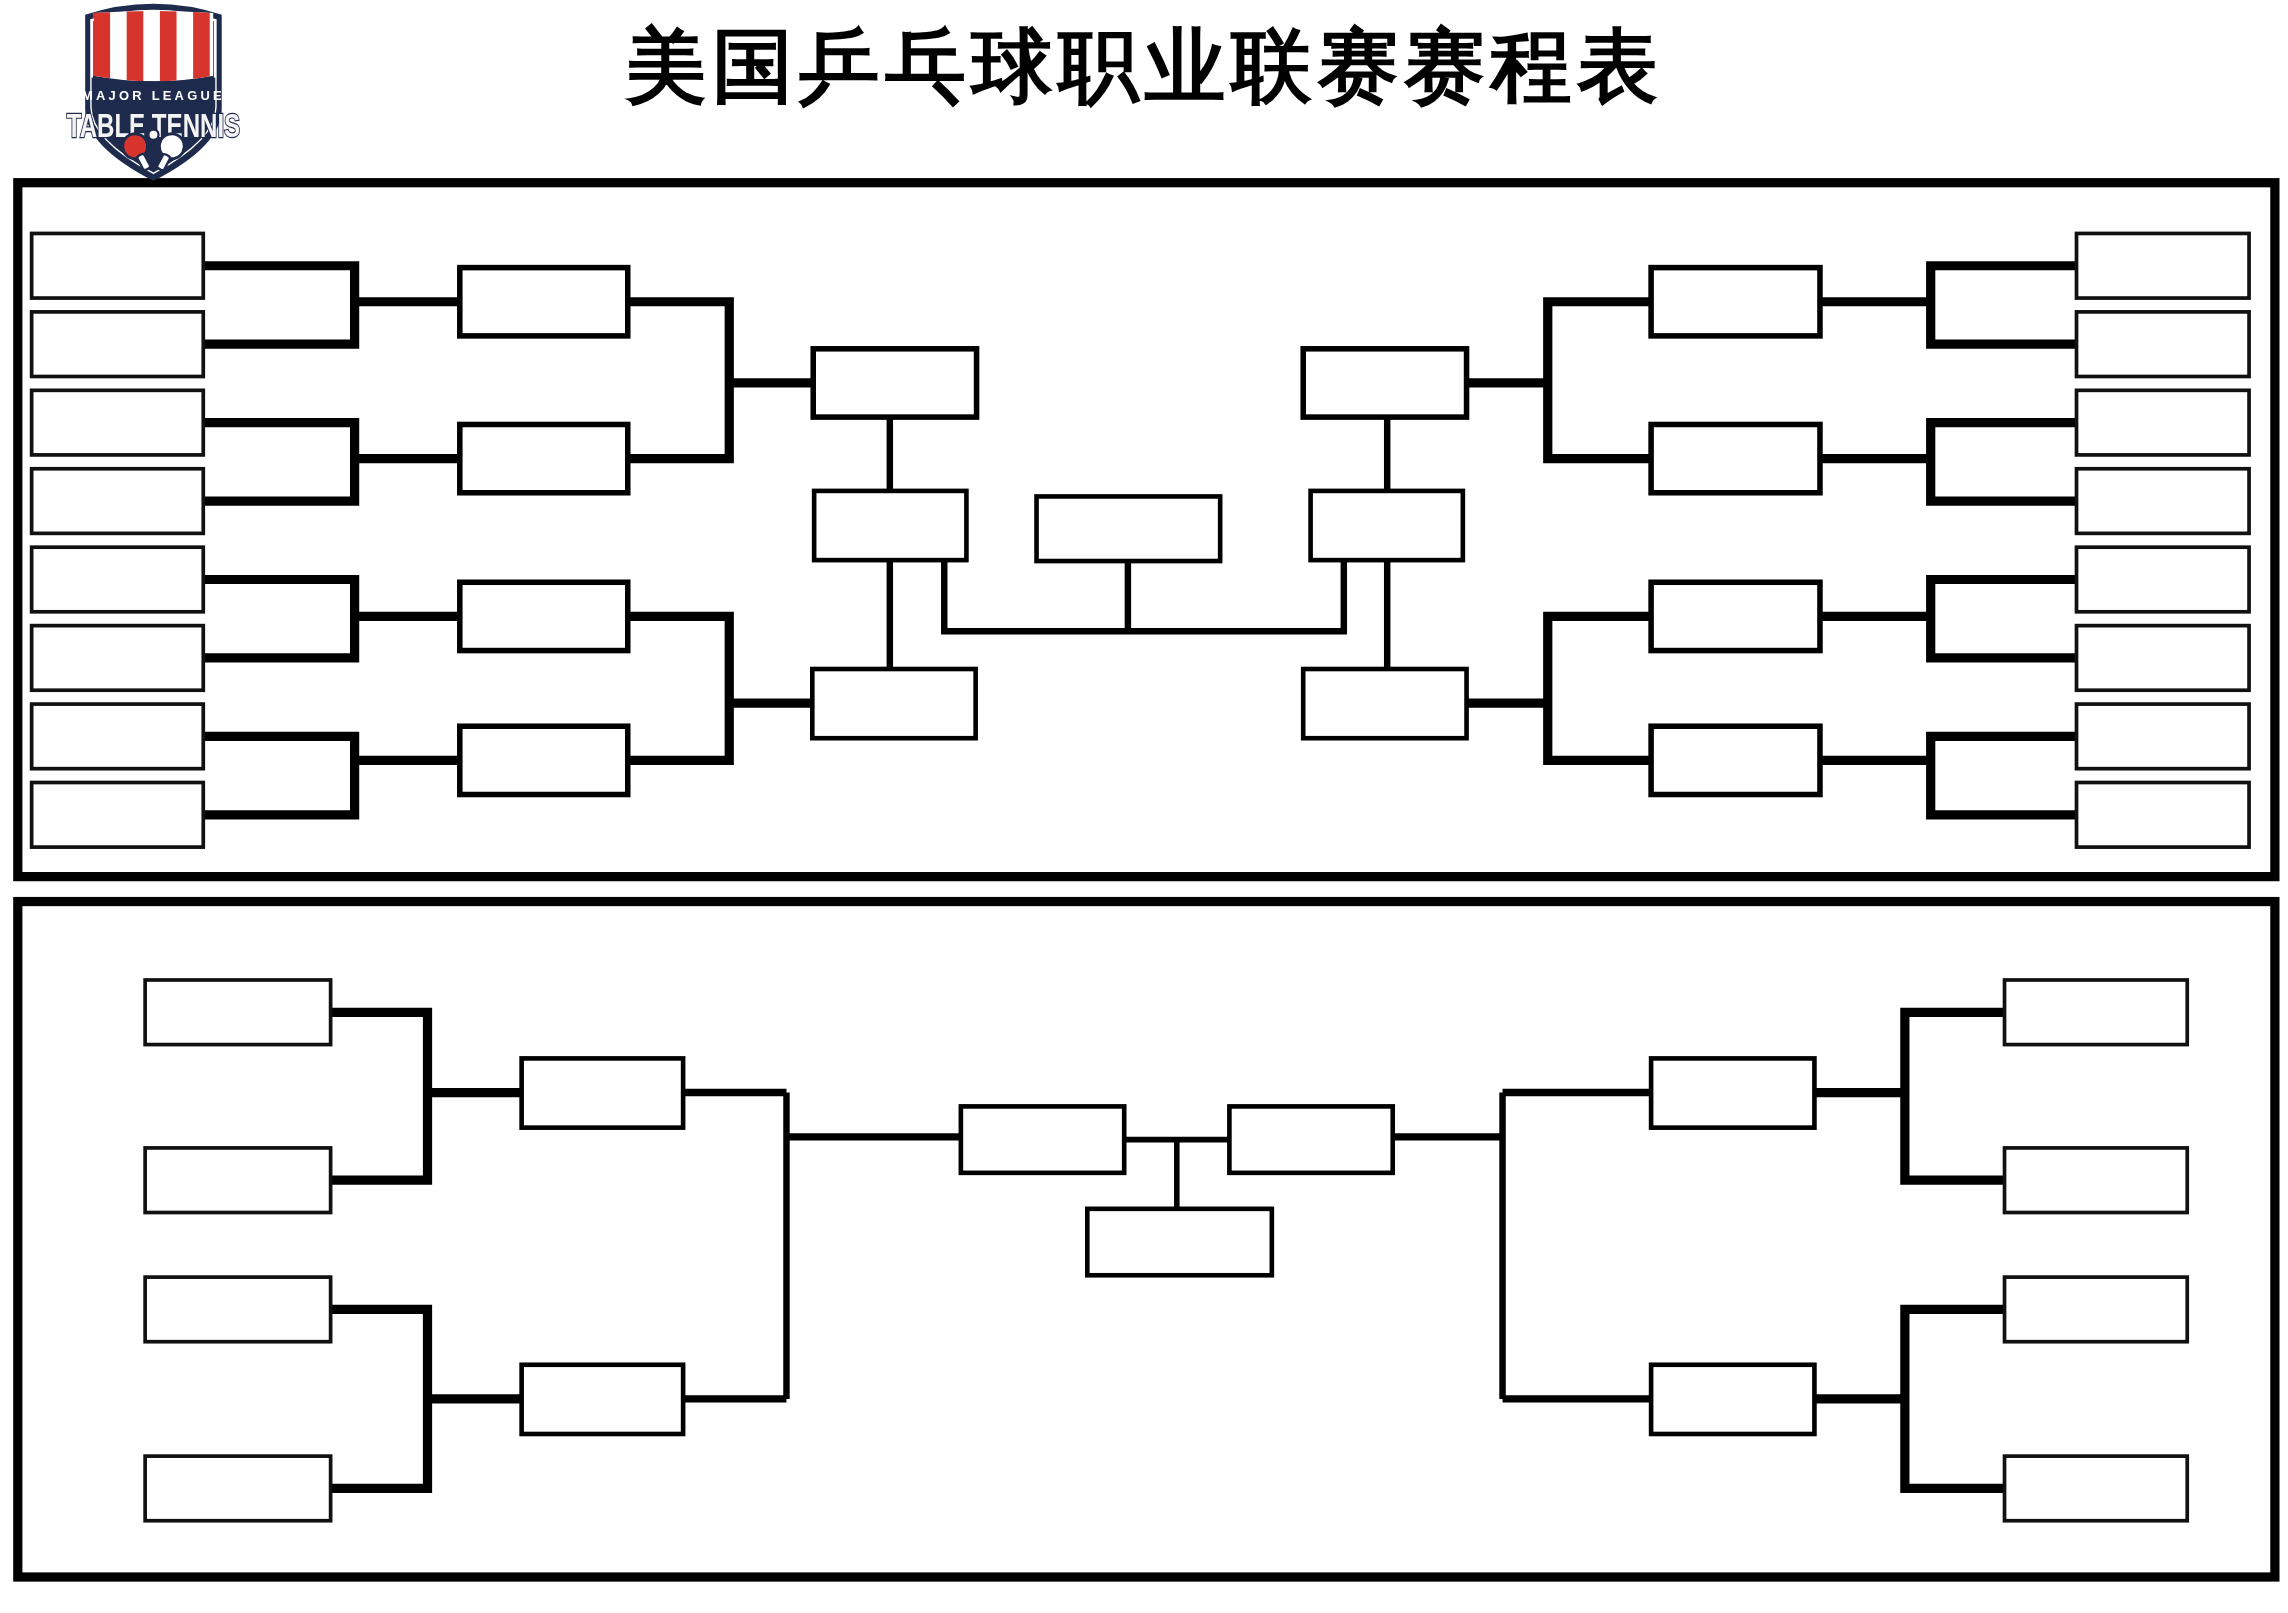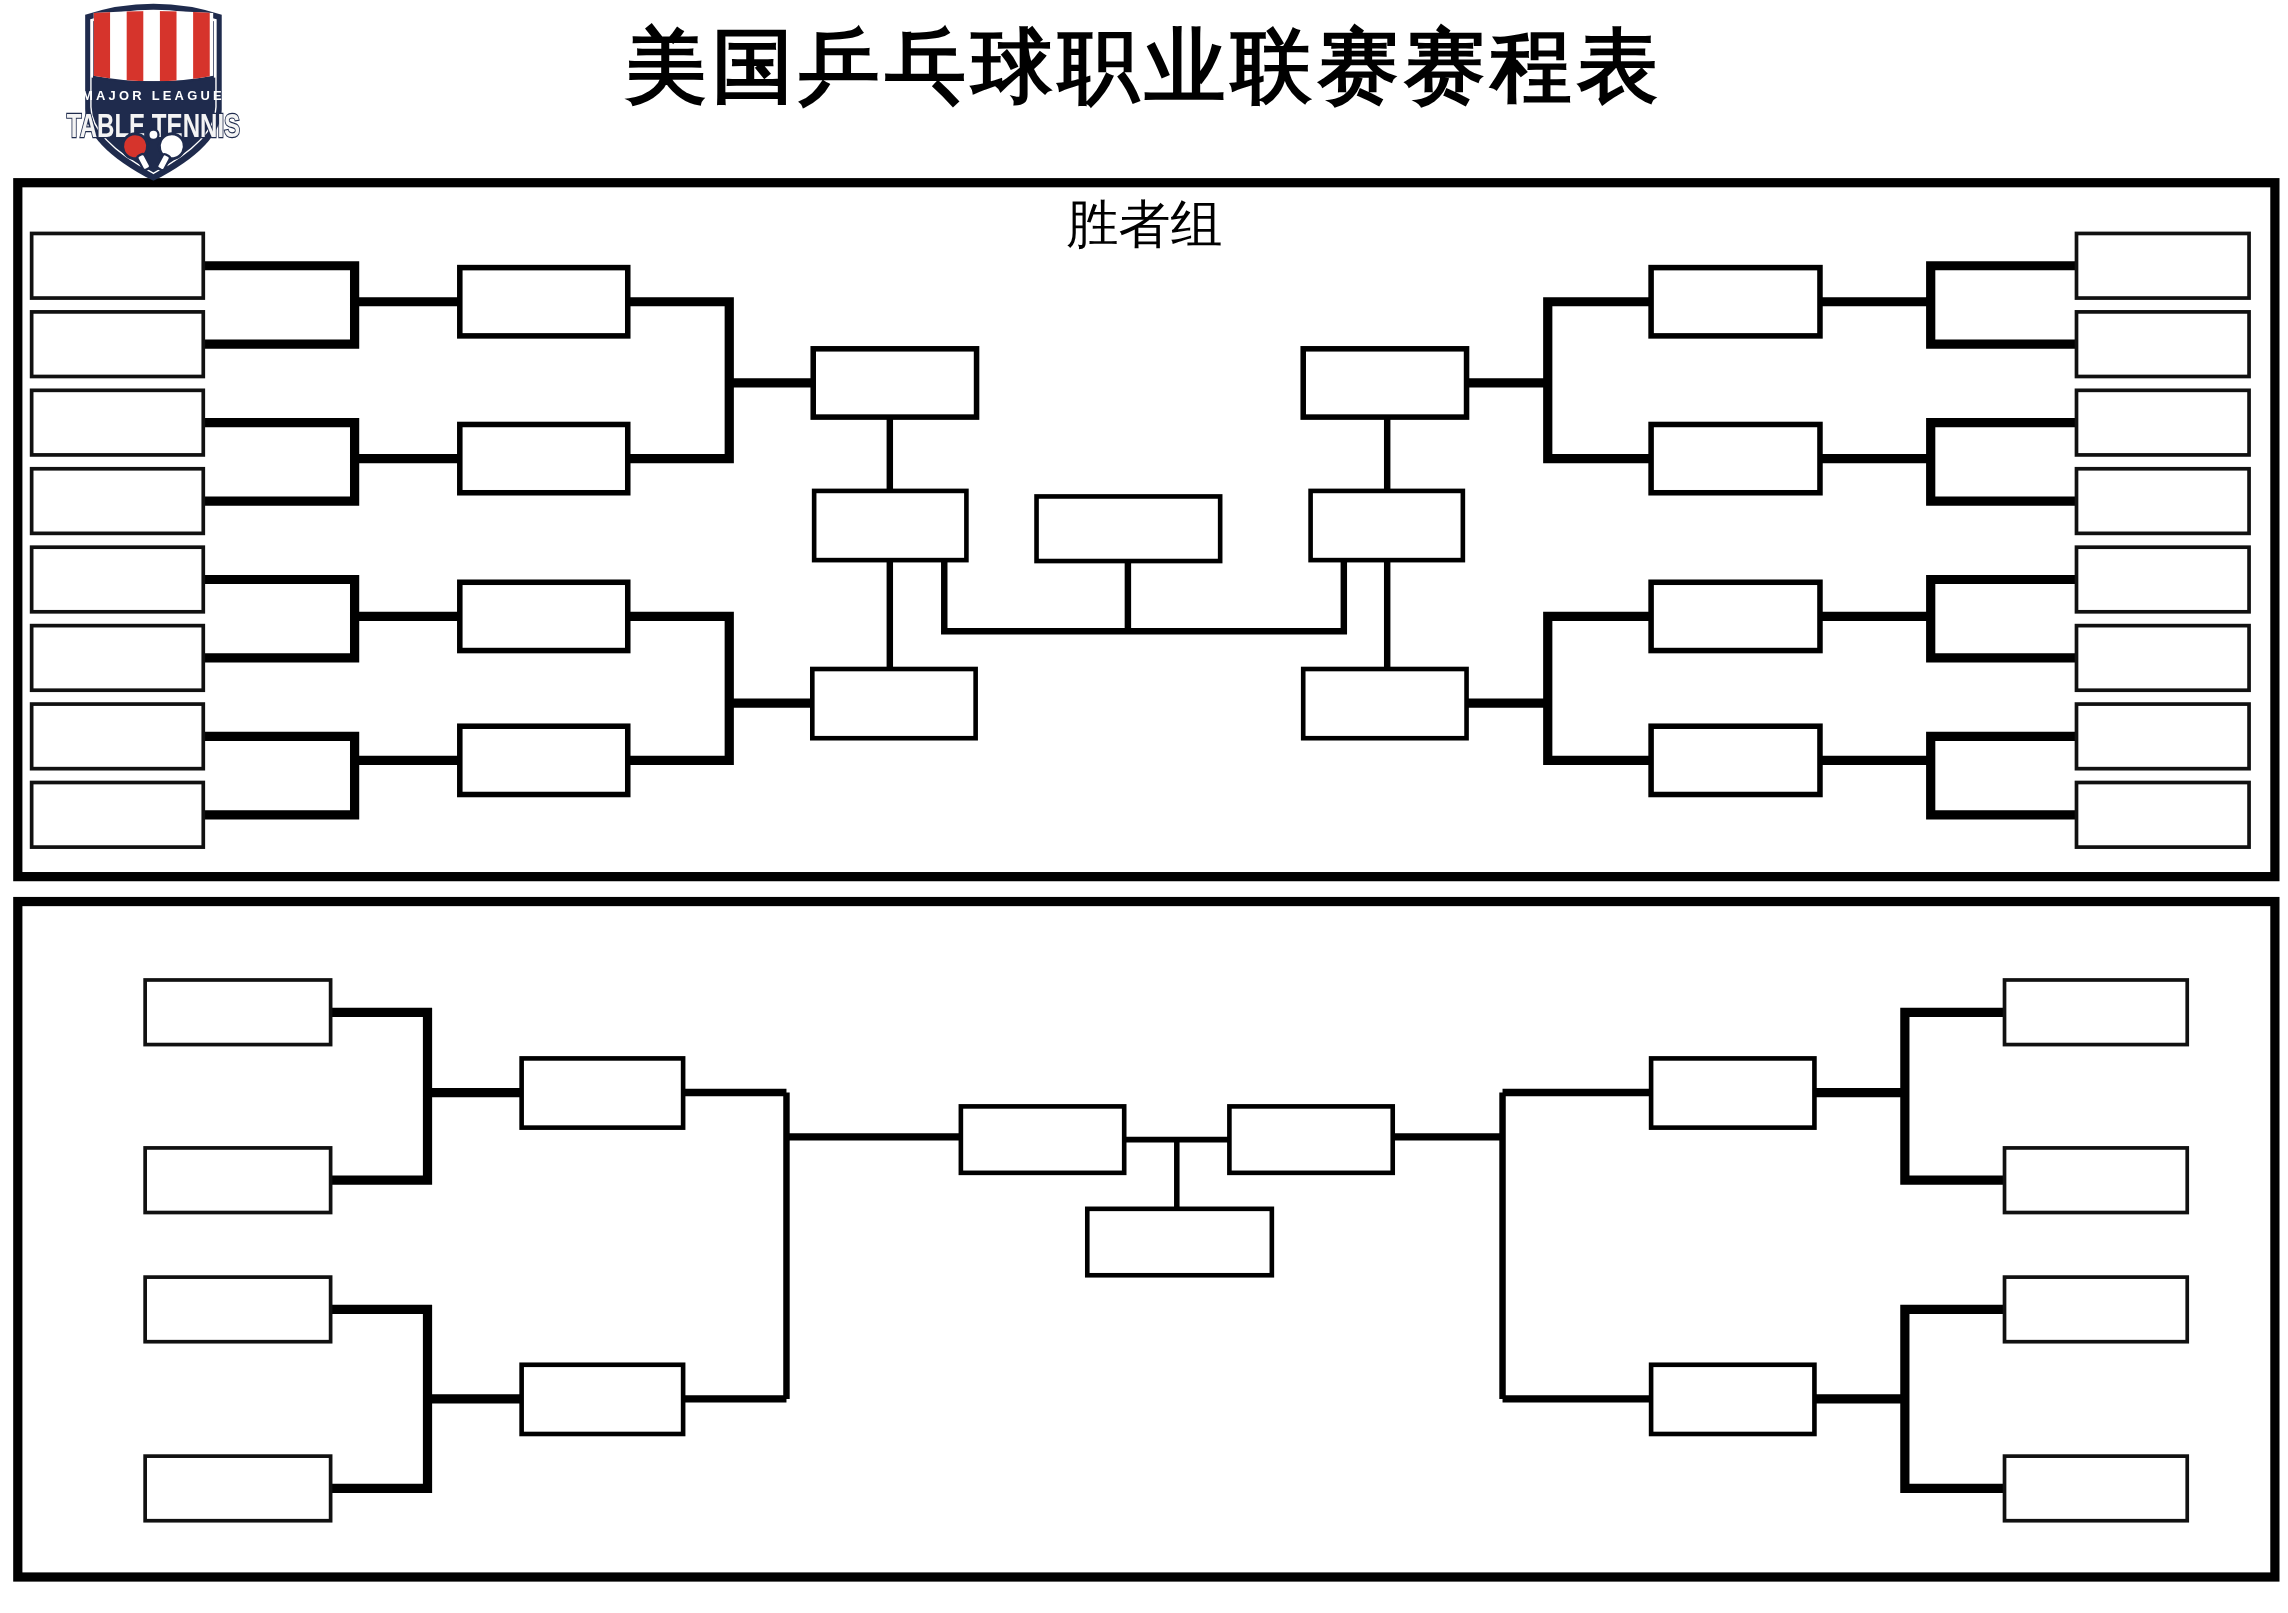--- a/index.html
+++ b/index.html
@@ -42,21 +42,20 @@
     font-family:"Liberation Sans", sans-serif;
     font-weight:bold;
   }
 </style>
 </head>
 <body>
 
 <div class="page">
 
   <div class="page-title">美国乒乓球职业联赛赛程表</div>
-  <div class="section-label winners-label">胜者组</div>
 
   <svg class="bracket" width="2289" height="1613" viewBox="0 0 2480 1748">
 
     <rect x="19" y="198" width="2446" height="752" fill="none" stroke="#000" stroke-width="10"></rect>
     <rect x="19" y="977" width="2446" height="732" fill="none" stroke="#000" stroke-width="10"></rect>
 
     <g fill="none" stroke="#000">
 
       <g stroke-width="10">
         <path d="M220 288H384V373H220M384 327H498"></path>

